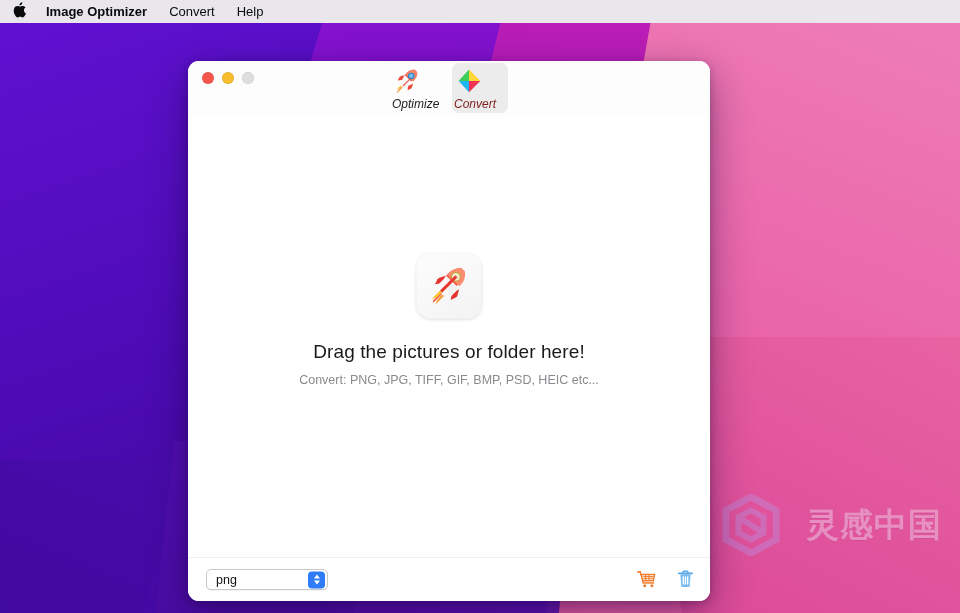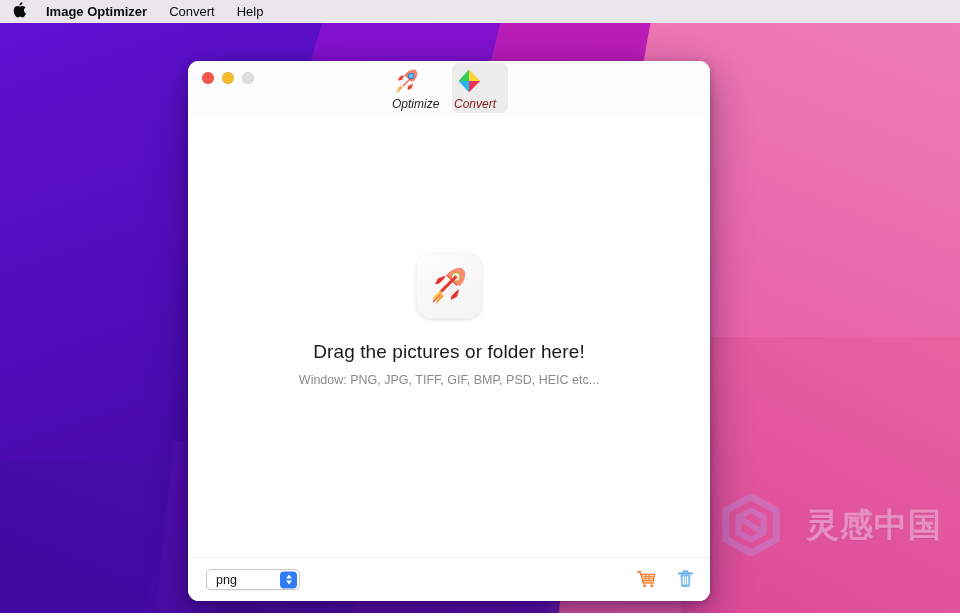--- a/index.html
+++ b/index.html
@@ -233,21 +233,21 @@
     flex: 0 0 44px;
     height: 44px;
     background: #ffffff;
     border-top: 1px solid #f0f0f0;
     display: flex;
     align-items: center;
     padding: 0 14px 0 18px;
   }
   .popup {
     position: relative;
-    width: 94px;
+    width: 122px;
     height: 21px;
     background: #ffffff;
     border: 1px solid #c9c9cc;
     border-radius: 5px;
     box-shadow: 0 1px 1px rgba(0,0,0,.05);
     display: flex;
     align-items: center;
     padding-left: 9px;
     font-size: 12.5px;
     color: #111;
@@ -432,21 +432,21 @@
 
           <path d="M14.6 28.8 30.4 13l2.2 2.2-15.8 15.8z" fill="#e5372f"></path>
 
           <path d="M16.2 30.3 7.6 38.9c-.7.7-.7 1.8 0 2.5l8.6-8.6z" fill="#f2604a"></path>
           <path d="M14.7 28.8 6.1 37.4c1.5-.2 4.4-.8 6.2-2.6l4.1-4.1z" fill="#fbc534"></path>
           <path d="M16.9 32.8l-4.1 4.1c-1.8 1.8-2.4 4.7-2.6 6.2l8.6-8.6z" fill="#f8a23c"></path>
           <path d="M8.9 40.6c-.6.6-1.6.6-2.2 0s-.6-1.6 0-2.2" fill="none"></path>
         </svg>
       </div>
       <div class="drop-title">Drag the pictures or folder here!</div>
-      <div class="drop-sub">Window: PNG, JPG, TIFF, GIF, BMP, PSD, HEIC etc...</div>
+      <div class="drop-sub">Convert: PNG, JPG, TIFF, GIF, BMP, PSD, HEIC etc...</div>
     </div>
 
     <div class="bottombar">
       <div class="popup">
         <span>png</span>
         <span class="stepper">
           <span class="chev up"></span>
           <span class="chev down"></span>
         </span>
       </div>

